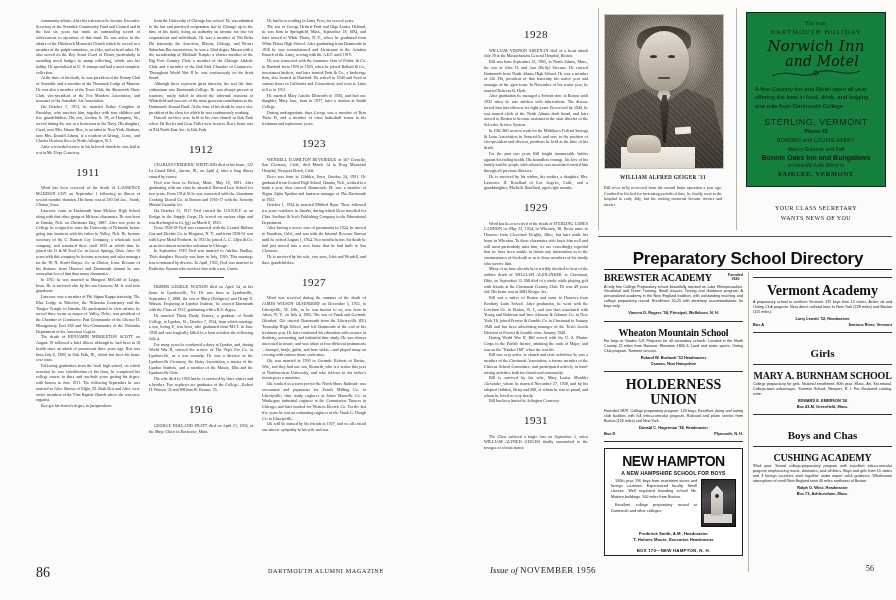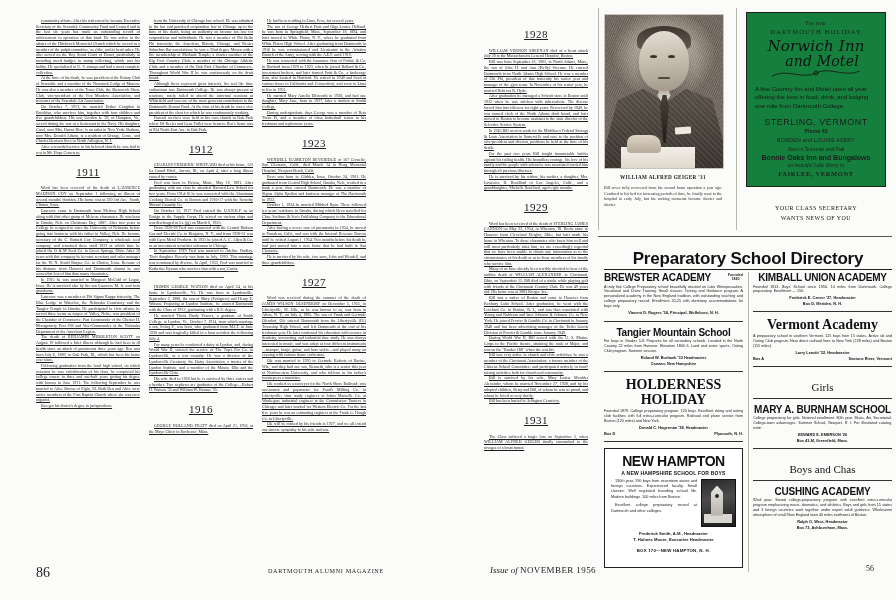--- a/index.html
+++ b/index.html
@@ -10,21 +10,21 @@
     color:#1d1d1d;
     -webkit-font-smoothing:antialiased;
   }
   .spread{position:relative;width:896px;height:600px;}
 
   
   .page-left{position:absolute;left:0;top:0;width:482px;height:600px;}
   .page-right{position:absolute;left:482px;top:0;width:414px;height:600px;}
 
   .cols{position:absolute;display:flex;gap:9px;}
-  .col{width:104px;text-decoration:underline;}
+  .col{width:104px;}
 
   .body-text{
     font-size:4.05px;
     line-height:1.42;
     text-align:justify;
     color:#2a2a2a;
     hyphens:auto;
   }
   .body-text p{margin:0;text-indent:5px;}
   .smallcaps{font-variant:small-caps;letter-spacing:.1px;}
@@ -146,21 +146,21 @@
   
   .dir-title{
     position:absolute;left:604px;top:249px;width:288px;text-align:center;
     font-family:"Liberation Sans", sans-serif;font-weight:bold;
     font-size:17px;letter-spacing:-.2px;color:#111;
   }
   .dir-cols{position:absolute;left:604px;top:272px;width:288px;display:flex;gap:10px;}
   .dir-col{width:139px;}
   .school{margin-bottom:4px;}
   .sch-name{
-    font-family:Liberation Sans, sans-serif;font-weight:bold;
+    font-family:Liberation Serif, serif;font-weight:bold;
     font-size:10px;text-align:center;letter-spacing:-.2px;color:#111;line-height:1.1;
   }
   .sch-name.serifbold{
     font-family:"Liberation Serif", serif;font-weight:bold;font-size:14px;letter-spacing:0;
   }
   .sch-name.left{text-align:left;}
   .sch-founded{
     font-family:"Liberation Sans", sans-serif;font-size:3.6px;font-weight:bold;
     text-align:center;line-height:1.15;float:right;margin-top:1px;
   }
@@ -172,27 +172,27 @@
     font-family:"Liberation Sans", sans-serif;font-weight:bold;
     font-size:3.9px;text-align:center;line-height:1.35;margin-top:1px;color:#141414;
   }
   .sch-addr{
     font-family:"Liberation Sans", sans-serif;font-weight:bold;
     font-size:3.9px;display:flex;justify-content:space-between;margin-top:.5px;color:#141414;
   }
   .sch-addr.center{display:block;text-align:center;}
   .dir-rule{border:0;border-top:1.4px solid #333;margin:5px 0 5px 0;}
   .cat-head{
-    font-family:"Liberation Serif", serif;font-weight:normal;font-size:11px;
+    font-family:"Liberation Serif", serif;font-weight:bold;font-size:11px;
     text-align:center;margin:14px 0 3px 0;color:#111;
   }
 
   
   .nh-ad{
-    border:1px solid #222;padding:5px 6px 14px 6px;margin-top:6px;background:#fff;
+    border:1px solid #222;padding:5px 6px 2px 6px;margin-top:6px;background:#fff;
   }
   .nh-title{
     font-family:"Liberation Sans", sans-serif;font-weight:bold;
     font-size:14px;text-align:center;letter-spacing:-.4px;color:#111;
     font-variant:small-caps;line-height:1;
   }
   .nh-sub{
     font-family:"Liberation Sans", sans-serif;font-weight:bold;font-size:5px;
     text-align:center;letter-spacing:.2px;margin-top:2px;margin-bottom:3px;color:#111;
   }
@@ -384,28 +384,28 @@
   <div class="dir-cols">
     <div class="dir-col" id="dirL">
         <div class="school">
           <div class="sch-founded">Founded<br>1820</div>
           <div class="sch-name left">BREWSTER ACADEMY</div>
           <div class="sch-body">A truly fine College Preparatory school beautifully situated on Lake Winnipesaukee. Vocational and Driver Training. Small classes. Testing and Guidance program. A personalized academy in the New England tradition, with outstanding teaching and college preparatory record. Enrollment 20-25 with dormitory accommodations for boys only.</div>
           <div class="sch-head">Vincent D. Rogers '34, Principal, Wolfeboro, N. H.</div>
         </div>
         <hr class="dir-rule">
         <div class="school">
-          <div class="sch-name">Tangier Mountain School</div>
+          <div class="sch-name">Wheaton Mountain School</div>
           <div class="sch-body">For boys in Grades 5-9. Prepares for all secondary schools. Located in the North Country 22 miles from Hanover. Elevation 1800 ft. Land and water sports. Outing Club program. Summer session.</div>
           <div class="sch-head">Roland W. Burbank '33 Headmaster</div>
           <div class="sch-addr center">Canaan, New Hampshire</div>
         </div>
         <hr class="dir-rule">
         <div class="school">
-          <div class="sch-name serifbold">HOLDERNESS HOLIDAY</div>
+          <div class="sch-name serifbold">HOLDERNESS UNION</div>
           <div class="sch-body">Founded 1879. College preparatory program. 120 boys. Excellent skiing and outing club facilities with full extra-curricular program. Railroad and plane service from Boston (120 miles) and New York.</div>
           <div class="sch-head">Donald C. Hagerman '38, Headmaster</div>
           <div class="sch-addr">
             <span>Box D</span>
             <span>Plymouth, N. H.</span>
           </div>
         </div>
         <hr class="dir-rule">
         <div class="nh-ad">
           <div class="nh-title">NEW HAMPTON</div>
@@ -422,26 +422,20 @@
             </div>
           </div>
           <div class="nh-names">
             <div>Frederick Smith, A.M., Headmaster</div>
             <div>T. Holmes Moore, Executive Headmaster</div>
           </div>
           <div class="nh-box">BOX 170—NEW HAMPTON, N. H.</div>
         </div>
       </div>
     <div class="dir-col" id="dirR">
-        <div class="school">
-          <div class="sch-name">KIMBALL UNION ACADEMY</div>
-          <div class="sch-body">Founded 1813. Boys' School since 1956. 14 miles from Dartmouth. College preparatory. Enrollment — 150.</div>
-          <div class="sch-head">Frederick E. Carver '27, Headmaster</div>
-          <div class="sch-addr center">Box D, Meriden, N. H.</div>
-        </div>
         <hr class="dir-rule">
         <div class="school">
           <div class="sch-name serifbold">Vermont Academy</div>
           <div class="sch-body">A preparatory school in southern Vermont. 125 boys from 15 states. Active ski and Outing Club program. Near direct railroad lines to New York (228 miles) and Boston (115 miles).</div>
           <div class="sch-head">Larry Leavitt '32, Headmaster</div>
           <div class="sch-addr">
             <span>Box A</span>
             <span>Saxtons River, Vermont</span>
           </div>
         </div>

